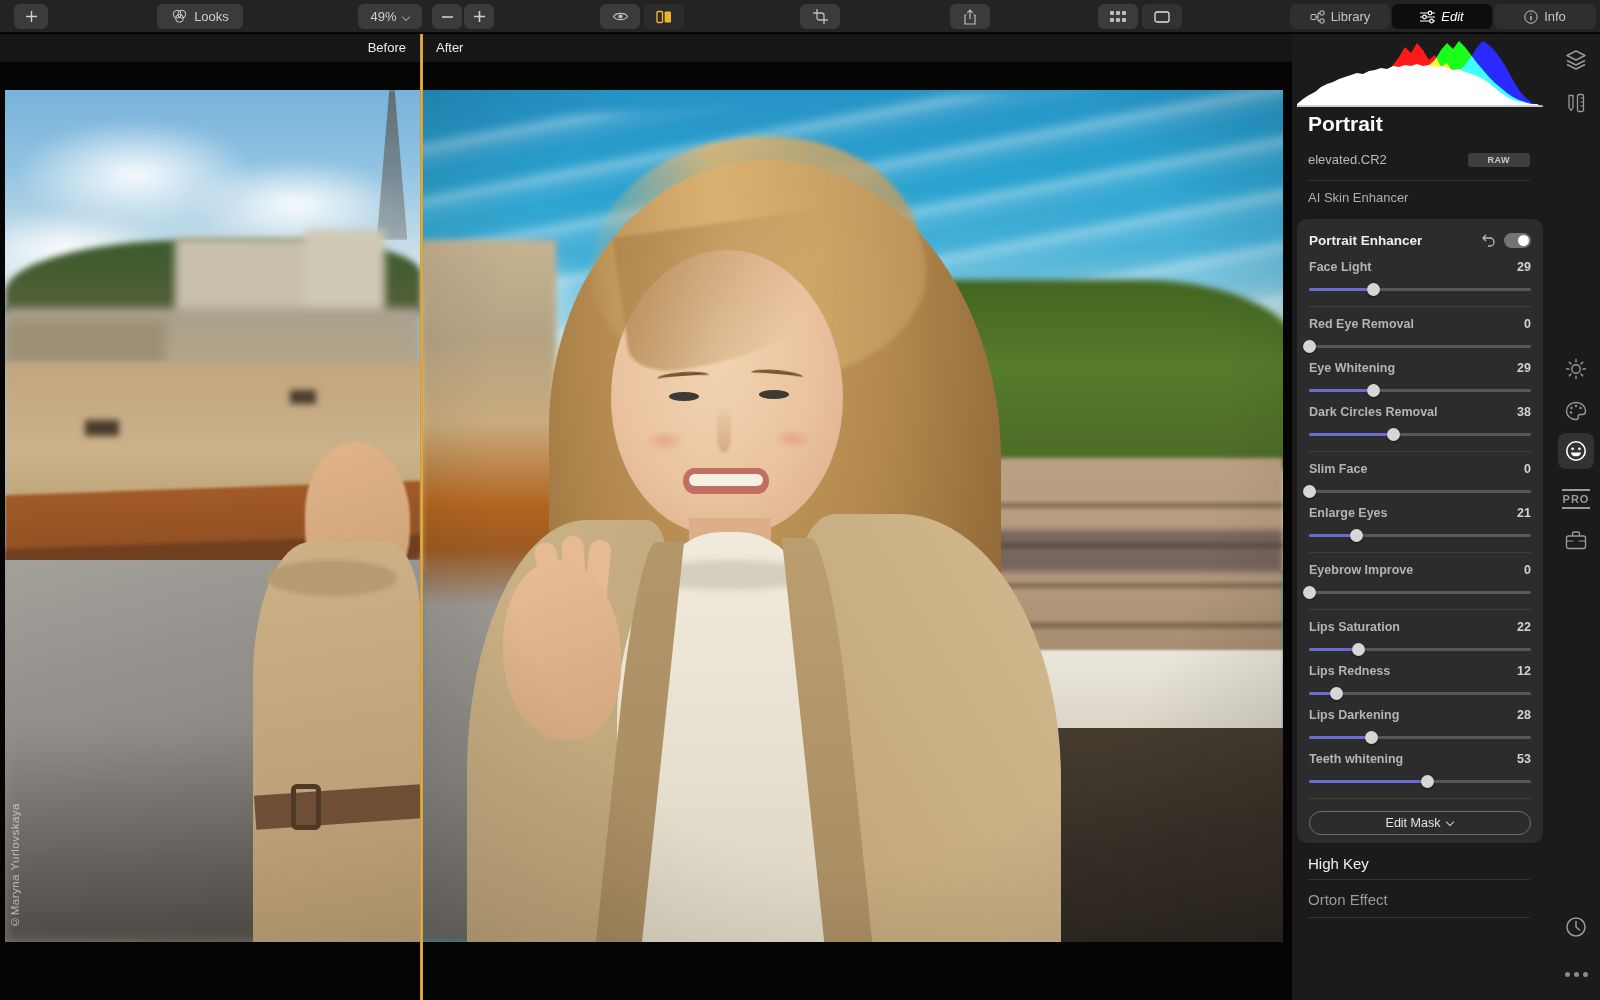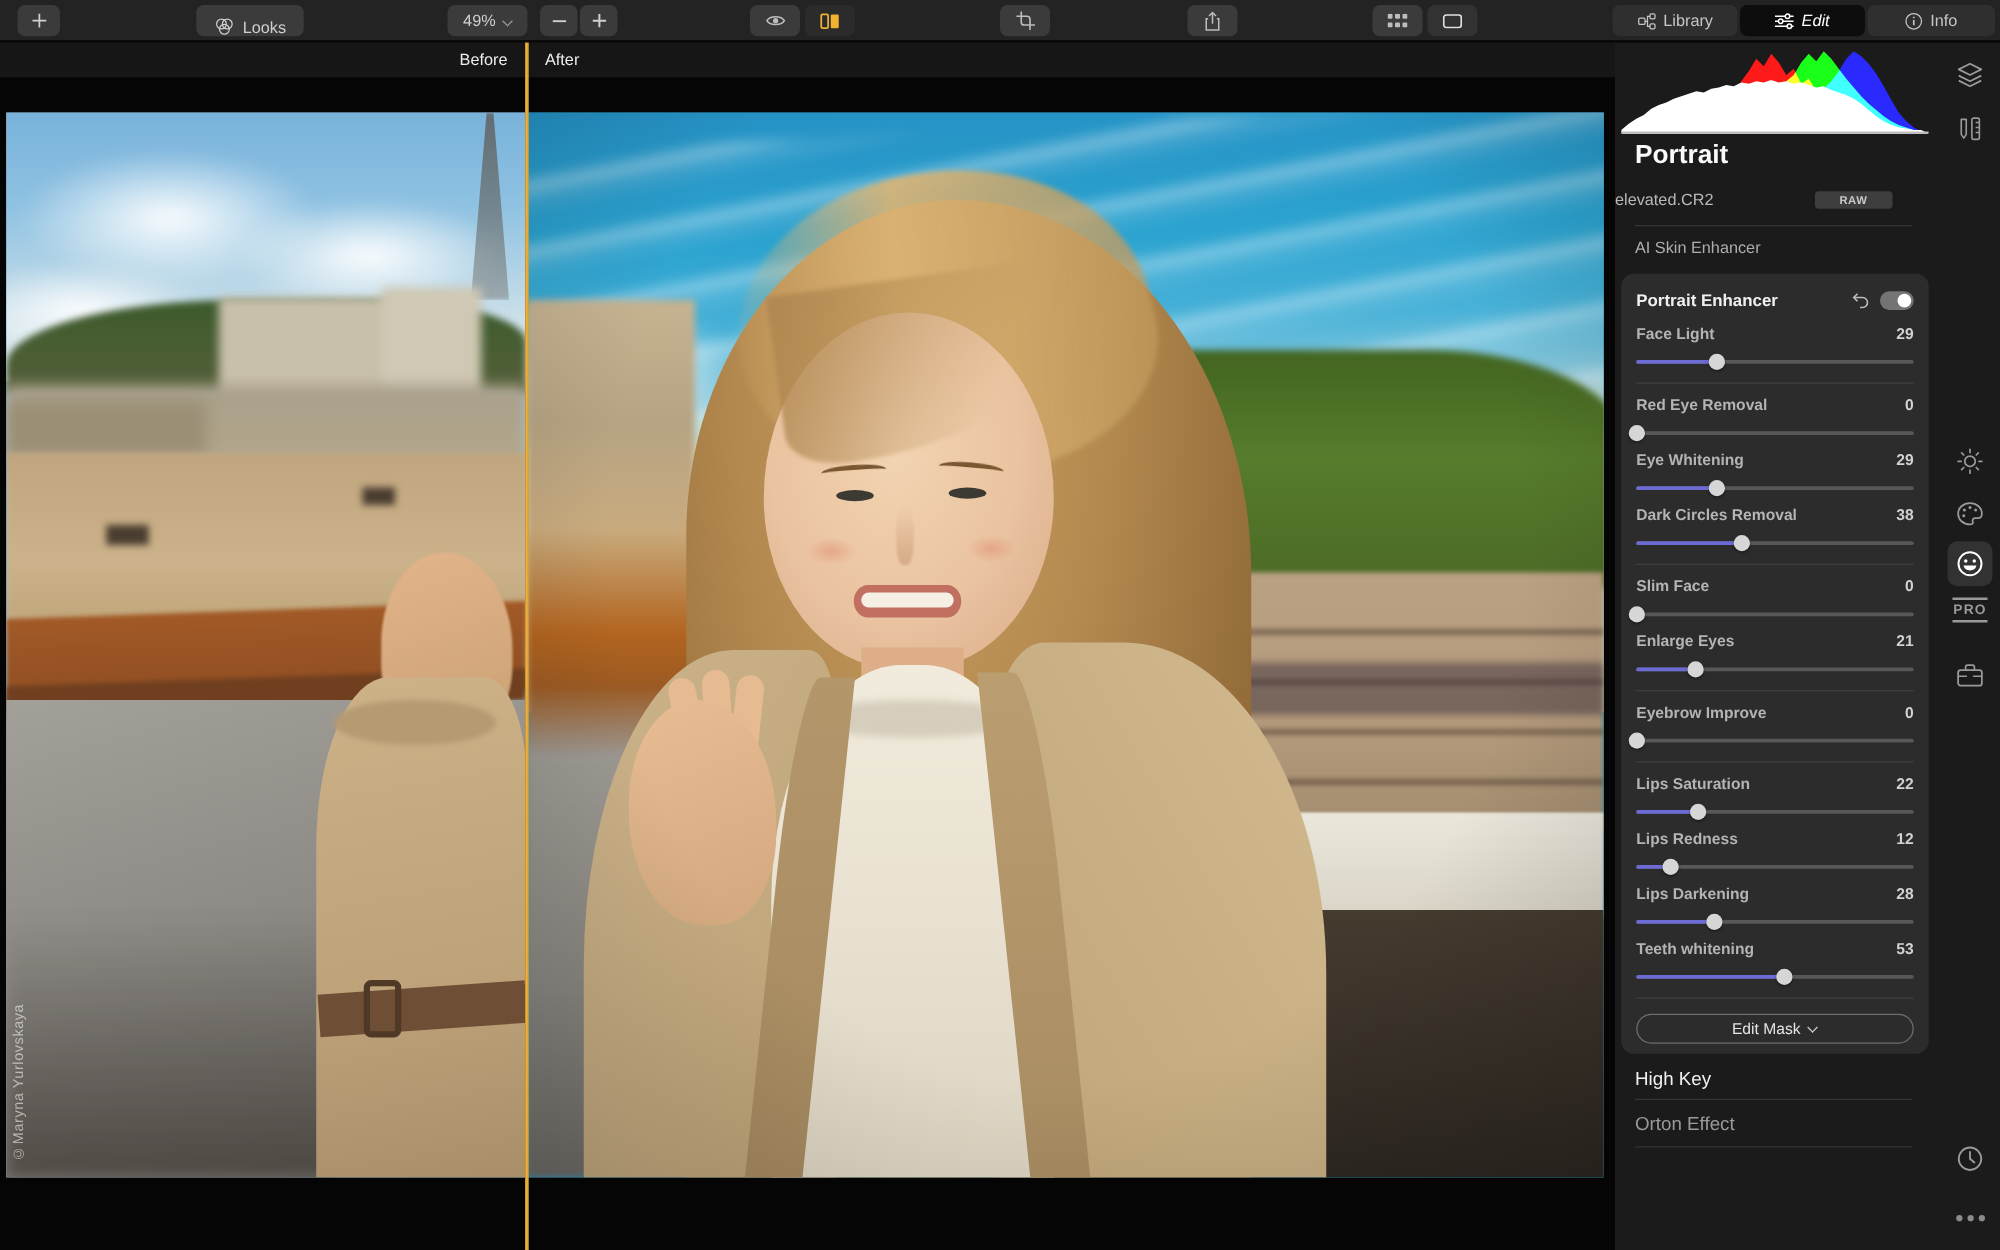--- a/index.html
+++ b/index.html
@@ -88,21 +88,21 @@
   .wm-finger{width:22px;height:64px;background:#e6bb92;border-radius:11px;}
   .wm-f1{left:118px;top:452px;transform:rotate(-12deg);}
   .wm-f2{left:142px;top:446px;transform:rotate(-4deg);}
   .wm-f3{left:166px;top:450px;transform:rotate(6deg);}
   .af-vignette{left:0;top:0;width:100%;height:100%;background:radial-gradient(ellipse at 50% 40%,rgba(0,0,0,0) 60%,rgba(0,0,0,.18) 100%);}
   
   .panel{position:absolute;left:1292px;top:34px;width:308px;height:966px;background:#1b1b1b;z-index:20;}
   .hist{position:absolute;left:5px;top:1px;width:246px;height:72px;}
   .hist svg{display:block;}
   .p-title{position:absolute;left:16px;top:78px;font-size:21px;font-weight:bold;color:#fafafa;}
-  .p-filerow{position:absolute;left:0;top:118px;width:222px;display:flex;align-items:center;justify-content:space-between;}
+  .p-filerow{position:absolute;left:16px;top:118px;width:222px;display:flex;align-items:center;justify-content:space-between;}
   .p-filename{font-size:13px;color:#b9b9b9;}
   .raw-badge{font-size:9px;font-weight:bold;letter-spacing:.5px;color:#c9c9c9;background:#3e3e3e;border-radius:3px;padding:2px 20px;}
   .p-div{position:absolute;left:16px;width:222px;height:1px;background:#343434;}
   .p-section{position:absolute;left:16px;font-size:13px;color:#aeaeae;}
   .card{position:absolute;left:5px;top:185px;width:246px;height:624px;background:#2c2c2c;border-radius:10px;padding:13px 12px 12px 12px;}
   .card-head{display:flex;align-items:center;margin-bottom:12px;}
   .card-title{font-size:13.5px;font-weight:bold;color:#efefef;flex:1;}
   .undo-btn{width:16px;height:16px;margin-right:8px;display:flex;align-items:center;justify-content:center;}
   .toggle{width:27px;height:15px;border-radius:8px;background:rgba(255,255,255,.34);position:relative;}
   .toggle .knob{position:absolute;right:2px;top:2px;width:11px;height:11px;border-radius:50%;background:#fff;}
@@ -131,21 +131,21 @@
 </style>
 </head>
 <body>
 
 <div class="toolbar">
   <div class="tbtn" style="left:14px;width:34px;">
     <svg width="13" height="13" viewBox="0 0 13 13">
         <path d="M6.5 1v11M1 6.5h11" stroke="#cfcfcf" stroke-width="1.4" fill="none"></path>
       </svg>
   </div>
-  <div class="tbtn" style="left:157px;width:86px;align-items:flex-end;">
+  <div class="tbtn" style="left:157px;width:86px;">
     <svg width="17" height="15" viewBox="0 0 17 15">
       <circle cx="6.2" cy="5.2" r="3.9" stroke="#cfcfcf" fill="none"></circle>
       <circle cx="10.8" cy="5.2" r="3.9" stroke="#cfcfcf" fill="none"></circle>
       <circle cx="8.5" cy="9.4" r="3.9" stroke="#cfcfcf" fill="none"></circle>
     </svg>
     <span>Looks</span>
   </div>
   <div class="tbtn" style="left:358px;width:64px;">
     <span>49%</span>
     <span class="chev"></span>
@@ -524,21 +524,21 @@
     </svg>
   </div>
   <div class="rail-item active" style="top:399px;">
     <svg width="24" height="24" viewBox="0 0 24 24">
       <circle cx="12" cy="12" r="9.2" stroke="#fff" stroke-width="1.6" fill="none"></circle>
       <circle cx="8.6" cy="9.8" r="1.4" fill="#fff"></circle>
         <circle cx="15.4" cy="9.8" r="1.4" fill="#fff"></circle>
       <path d="M6.8 13.4a5.4 5.4 0 0 0 10.4 0Z" fill="#fff"></path>
     </svg>
   </div>
-  <div class="rail-item" style="top:436px;">
+  <div class="rail-item" style="top:447px;">
     <span class="pro-badge">PRO</span>
   </div>
   <div class="rail-item" style="top:488px;">
     <svg width="22" height="20" viewBox="0 0 22 20">
       <rect x="1.5" y="6" width="19" height="12.5" rx="2" stroke="currentColor" stroke-width="1.4" fill="none"></rect>
       <path d="M7.5 6V3.5A1.5 1.5 0 0 1 9 2h4a1.5 1.5 0 0 1 1.5 1.5V6" stroke="currentColor" stroke-width="1.4" fill="none"></path>
       <path d="M1.5 11h7M13.5 11h7" stroke="currentColor" stroke-width="1.2"></path>
     </svg>
   </div>
   <div class="rail-item" style="top:875px;">

